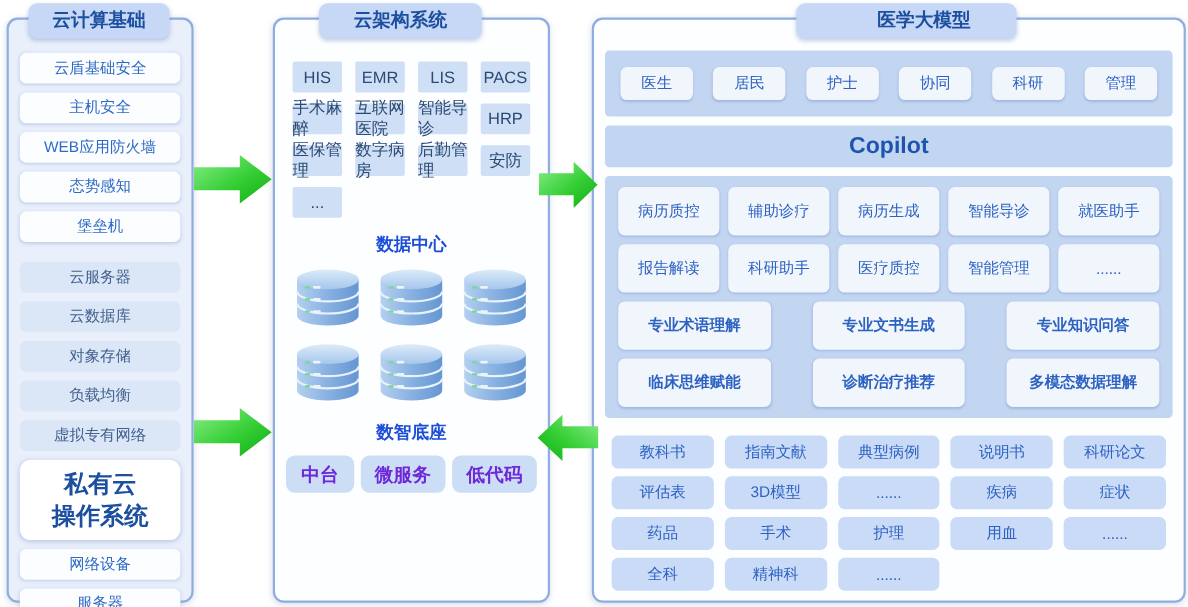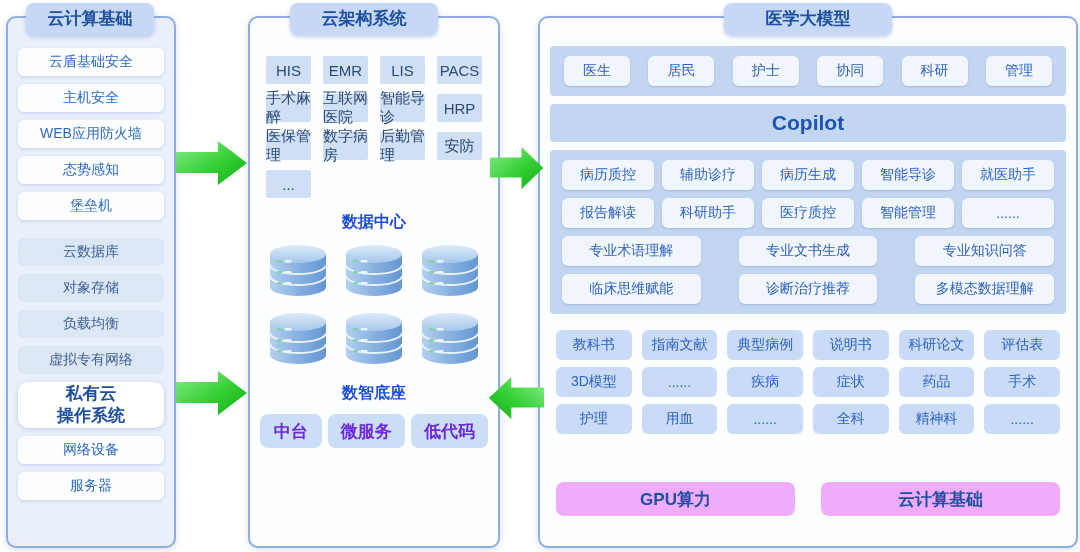--- a/index.html
+++ b/index.html
@@ -12,61 +12,61 @@
   #panel-left{left:6px;top:16px;width:170px;height:532px;background:#e9effb;}
   #panel-mid{left:248px;top:16px;width:252px;height:532px;background:#fdfeff;}
   #panel-right{left:538px;top:16px;width:540px;height:532px;background:#fdfeff;}
 
   
   .panel-header{position:absolute;top:3px;height:32px;line-height:32px;text-align:center;
     background:#c6d8f5;border-radius:8px;color:#1c4fa0;font-weight:bold;font-size:17px;z-index:5;
     box-shadow:0 2px 4px rgba(120,150,200,.45);}
   #hdr-left{left:26px;width:128px;}
   #hdr-mid{left:290px;width:148px;}
-  #hdr-right{left:724px;width:168px;}
+  #hdr-right{left:724px;width:168px;padding-left:32px;}
 
   
   .lcol{display:flex;flex-direction:column;gap:8px;padding:30px 10px 0;}
   .chip{height:28px;display:flex;align-items:center;justify-content:center;
     font-size:14px;border-radius:6px;flex:none;}
   .chip.white{background:#fbfdff;color:#2e6ac4;box-shadow:0 1px 3px rgba(120,150,200,.35);}
   .chip.lblue{background:#dbe6f7;color:#41618f;}
   .lspacer{height:2px;flex:none;}
-  .os-box{height:46px;background:#ffffff;border-radius:10px;display:flex;flex-direction:column;
-    align-items:center;justify-content:center;color:#1c4fa0;font-weight:bold;font-size:17px;
+  .os-box{height:73px;background:#ffffff;border-radius:10px;display:flex;flex-direction:column;
+    align-items:center;justify-content:center;color:#1c4fa0;font-weight:bold;font-size:22px;
     line-height:1.3;box-shadow:0 1px 4px rgba(120,150,200,.4);flex:none;}
 
   
   .grid2{display:grid;grid-template-columns:1fr 1fr 1fr 1fr;gap:10px 12px;padding:38px 16px 0;}
   .mid-chip{background:#cfe0f6;color:#2b4a74;font-size:15px;border-radius:2px;height:28px;
     display:flex;align-items:center;justify-content:center;}
   .mid-label{margin-top:14px;text-align:center;font-weight:bold;color:#1d4ed8;font-size:16px;}
   .cyl-grid{display:grid;grid-template-columns:repeat(3,66px);justify-content:center;
     gap:6px 10px;margin-top:6px;}
   .btn-row{display:flex;gap:6px;padding:0 10px;margin-top:10px;}
   .mid-btn{height:34px;background:#ccddf6;border-radius:8px;color:#6d28d9;font-weight:bold;
     font-size:17px;display:flex;align-items:center;justify-content:center;}
   .mid-btn.narrow{flex:0.8;}
   .mid-btn.wide{flex:1;}
 
   
   .rwrap{padding:28px 10px 0;}
   .band{background:#c2d6f2;border-radius:4px;}
-  .roles-band{height:50px;display:flex;align-items:center;justify-content:space-between;
+  .roles-band{height:60px;display:flex;align-items:center;justify-content:space-between;
     padding:0 14px;margin-bottom:8px;text-align:center;}
   .r-chip{background:#f1f6fd;color:#2d62c2;border-radius:6px;display:flex;align-items:center;
     justify-content:center;font-size:14px;box-shadow:0 1px 2px rgba(90,120,180,.3);}
   .role-chip{width:66px;height:30px;}
   .copilot-band{height:38px;display:flex;align-items:center;justify-content:center;
     font-weight:bold;font-size:21px;color:#1d55ae;margin-bottom:8px;}
   .cap-band{padding:10px 12px;display:flex;flex-direction:column;gap:8px;}
   .cap-row{display:flex;gap:8px;}
-  .cap-row.wide3{gap:38px;}
-  .cap-row .r-chip{flex:1;height:30px;text-align:right;}
-  .kgrid{display:grid;grid-template-columns:repeat(6,1fr);gap:7px 10px;margin-top:16px;padding:0 6px;}
+  .cap-row.wide3{gap:38px;font-weight:bold;}
+  .cap-row .r-chip{flex:1;height:44px;text-align:right;}
+  .kgrid{display:grid;grid-template-columns:repeat(5,1fr);gap:7px 10px;margin-top:16px;padding:0 6px;}
   .k-chip{height:30px;background:#c9dbf6;border-radius:6px;color:#2d62c2;font-size:14px;
     display:flex;align-items:center;justify-content:center;}
   .bars{display:flex;gap:26px;margin-top:12px;padding:0 6px;}
   .bar{flex:1;height:34px;background:#f0abfc;border-radius:8px;color:#1d4fa0;font-weight:bold;
     font-size:17px;display:flex;align-items:center;justify-content:center;margin-top:36px;}
 
   
   .arrow{position:absolute;z-index:6;}
   #arrow1{left:176px;top:140px;width:72px;height:46px;}
   #arrow2{left:176px;top:370px;width:72px;height:46px;}
@@ -121,20 +121,21 @@
   <div class="panel-header" id="hdr-right">医学大模型</div>
 
   <div class="panel" id="panel-left">
     <div class="lcol">
       <div class="chip white">云盾基础安全</div>
       <div class="chip white">主机安全</div>
       <div class="chip white">WEB应用防火墙</div>
       <div class="chip white">态势感知</div>
       <div class="chip white">堡垒机</div>
       <div class="lspacer"></div>
+      <div class="chip lblue">云服务器</div>
       <div class="chip lblue">云数据库</div>
       <div class="chip lblue">对象存储</div>
       <div class="chip lblue">负载均衡</div>
       <div class="chip lblue">虚拟专有网络</div>
       <div class="os-box">
         <span>私有云</span>
         <span>操作系统</span>
       </div>
       <div class="chip white">网络设备</div>
       <div class="chip white">服务器</div>

